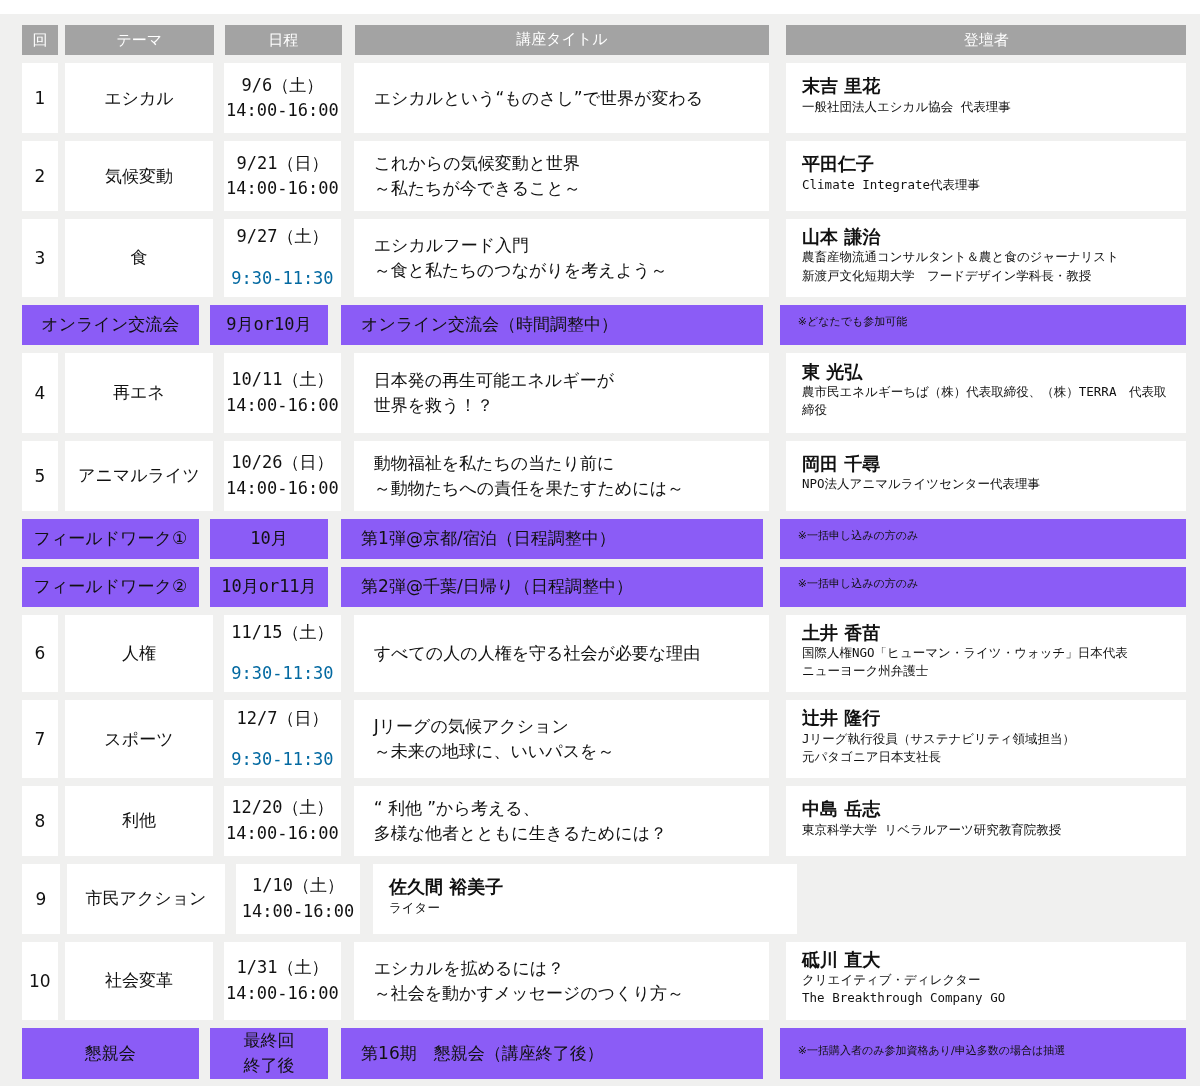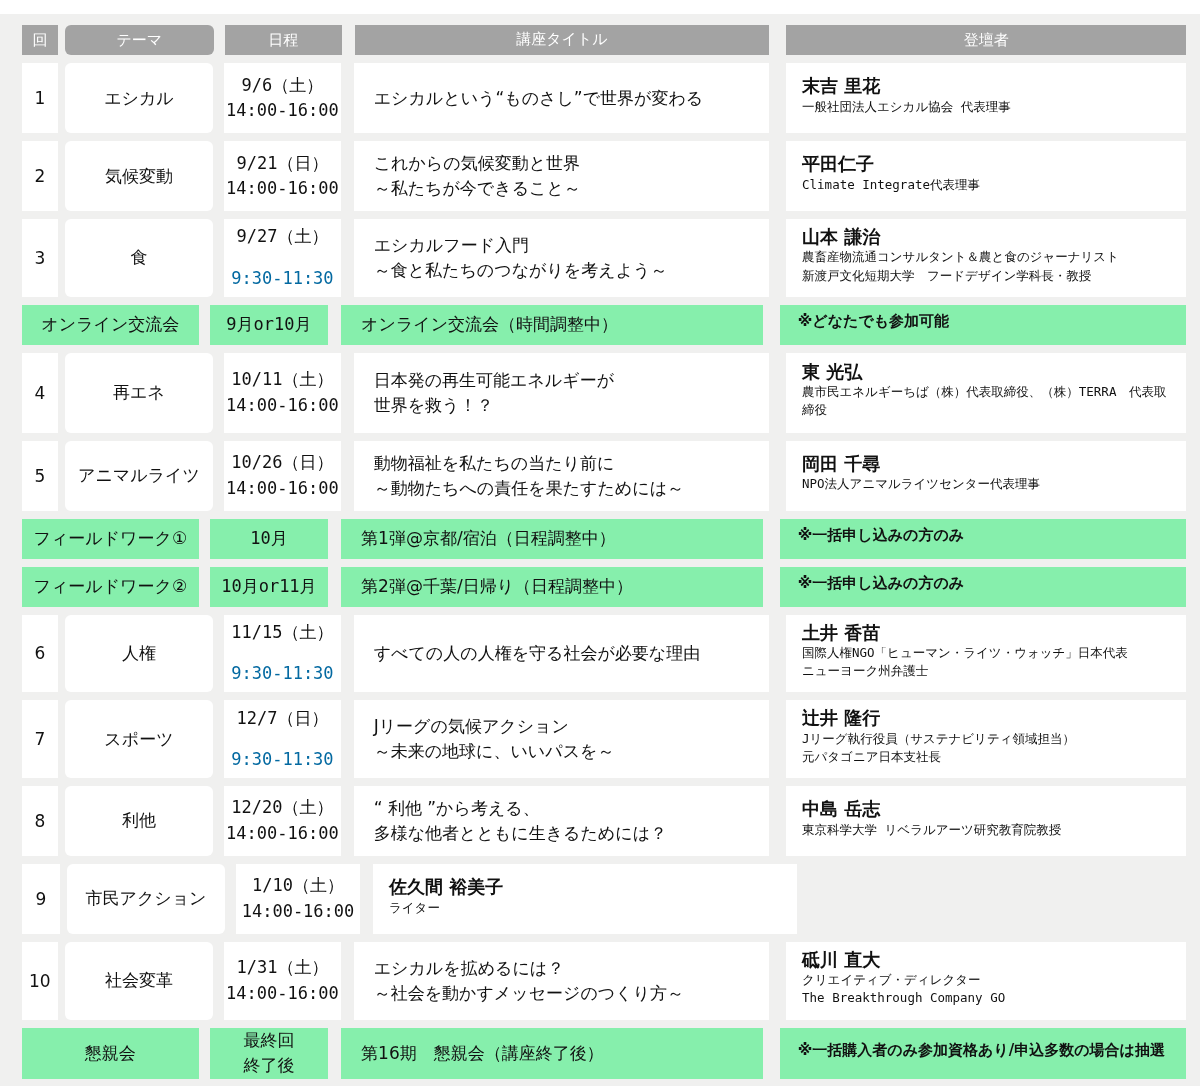--- a/index.html
+++ b/index.html
@@ -16,41 +16,41 @@
   .row{display:flex;margin-bottom:8px;}
   .cell{
     background:#ffffff;
     box-sizing:border-box;
     display:flex;
     flex-direction:column;
     justify-content:center;
   }
   
   .c-no{width:38px;margin-right:7px;align-items:center;font-size:17px;}
-  .c-theme{width:158px;margin-right:11px;align-items:center;text-align:center;font-size:17px;border-radius:6px;}
+  .c-theme{width:158px;margin-right:11px;align-items:center;text-align:center;font-size:17px;}
   .c-date{
     width:124px;margin-right:13px;align-items:center;text-align:center;
     font-size:17px;line-height:1.5;
     font-family:"DejaVu Sans Mono","Liberation Mono",monospace;
   }
   .c-title{width:440px;margin-right:17px;padding:6px 12px 6px 20px;font-size:17px;line-height:1.45;}
   .c-speaker{width:424px;padding:6px 10px 12px 16px;}
   .c-label{width:185px;margin-right:11px;align-items:center;text-align:center;font-size:17px;}
   
   .hdr .cell{background:#a3a3a3;color:#ffffff;font-size:15px;min-height:30px;align-items:center;justify-content:center;text-align:center;}
   .hdr{margin-bottom:8px;}
   
   .h70 .cell{min-height:70px;}
   .h74 .cell{min-height:74px;}
   .h80 .cell{min-height:80px;}
   .h40 .cell{min-height:40px;}
   .h48 .cell{min-height:48px;}
   
-  .green .cell{background:#86efac;}
-  .note{font-size:15px;padding-left:18px;justify-content:center;font-weight:bold;}
+  .green .cell{background:#8b5cf6;}
+  .note{font-size:11px;padding-left:18px;justify-content:center;}
   
   .dline{display:block;}
   .red{color:#0369a1;margin-top:16px;}
   .tline{display:block;}
   .name{display:block;font-size:18px;font-weight:bold;line-height:1.3;}
   .desc{
     display:block;font-size:12.5px;line-height:1.45;
     font-family:"DejaVu Sans Mono","DejaVu Sans",monospace;
   }
   .footer-note{

